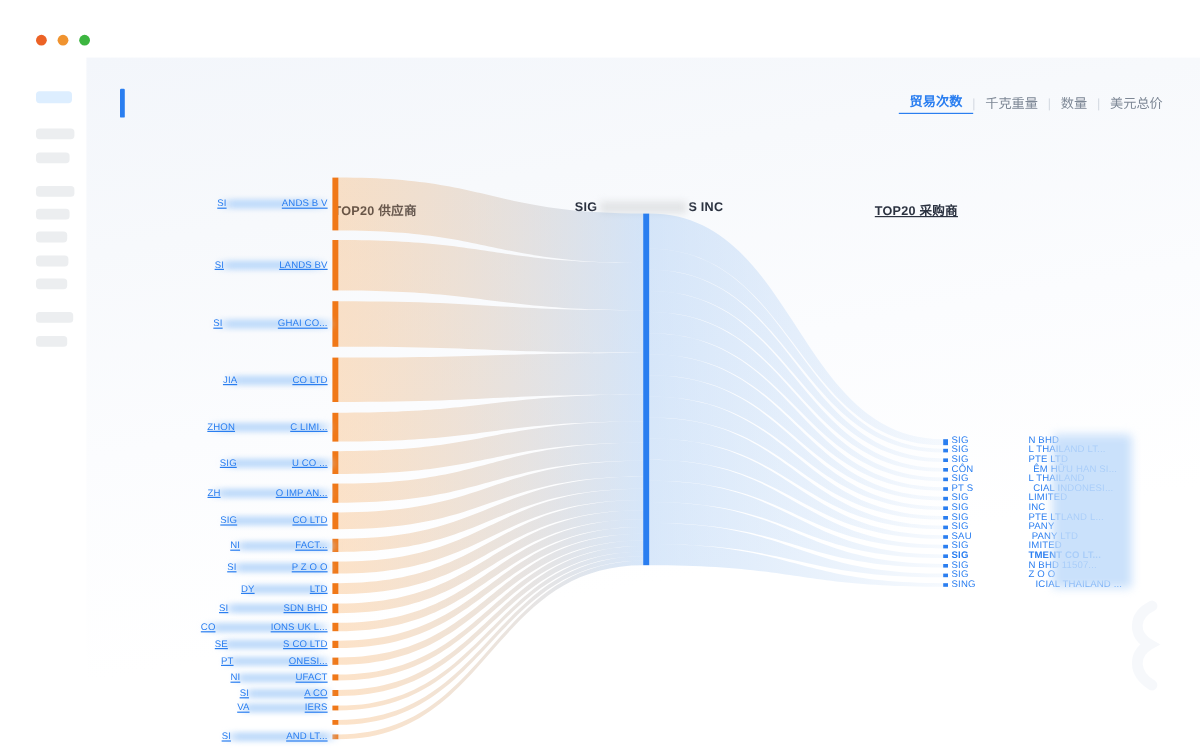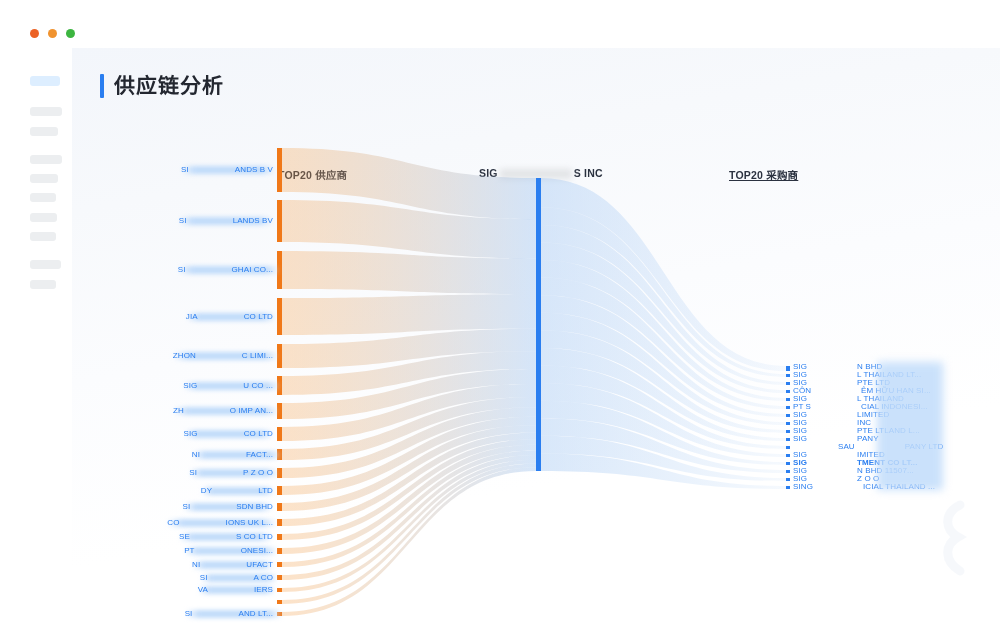--- a/index.html
+++ b/index.html
@@ -49,21 +49,21 @@
   #ch-mid{left:407px;top:119px;}
   #ch-right{left:657px;top:119px;text-decoration:underline;}
   .blurbox{display:inline-block;vertical-align:middle;background:#e2e4e6;border-radius:1px;
            filter:blur(3px);height:10px;margin:0 2px;}
 
   
   .sankey{position:absolute;left:0;top:0;width:928px;height:581px;}
 
   
   .nlabel{position:absolute;font-size:8px;color:#2a7ef0;white-space:nowrap;line-height:10px;letter-spacing:.1px;}
-  .nlabel.left{text-align:center;}
+  .nlabel.left{text-align:center;text-decoration:underline;}
   .nlabel .txt{position:relative;z-index:2;}
   .mask{position:absolute;border-radius:2px;
         background:linear-gradient(90deg,rgba(201,224,250,0),rgba(190,218,250,.95) 14%,rgba(190,218,250,.95) 86%,rgba(201,224,250,0));
         filter:blur(2.2px);z-index:1;}
 
   
   .rmask{position:absolute;left:805px;top:314px;width:66px;height:128px;
          background:rgba(193,220,250,.85);filter:blur(4px);border-radius:3px;z-index:3;pointer-events:none;}
 
   
@@ -91,23 +91,31 @@
       <div class="rail-item" style="top: 184px; width: 26px; height: 9px;"></div>
       <div class="rail-item" style="top: 212px; width: 31px; height: 9px;"></div>
       <div class="rail-item" style="top: 232px; width: 26px; height: 9px;"></div>
     </div>
 
   <div class="panel">
     <div class="panel-inner">
 
       <div class="title-wrap">
         <div class="title-bar"></div>
-        <div class="title-text">供应链分析</div>
       </div>
 
+      <div class="tabs" id="tabs">
+          <div class="tab active">贸易次数</div>
+          <div class="tab-sep"></div>
+          <div class="tab">千克重量</div>
+          <div class="tab-sep"></div>
+          <div class="tab">数量</div>
+          <div class="tab-sep"></div>
+          <div class="tab">美元总价</div>
+        </div>
 
       <div class="colhead" id="ch-left">TOP20 供应商</div>
       <div class="colhead" id="ch-mid">
         <span>SIG</span><span class="blurbox" style="width:72px;"></span><span>S INC</span>
       </div>
       <div class="colhead" id="ch-right">TOP20 采购商</div>
 
       <svg class="sankey" id="sankey" viewBox="0 0 928 581">
           <defs>
             <linearGradient id="gL" x1="0" x2="1" y1="0" y2="0">
@@ -218,21 +226,21 @@
           <div class="nlabel right" style="left: 721px; top: 314px;"><span class="txt">SIG</span><span class="txt" style="display:inline-block;width:50px;"></span><span class="txt">N BHD</span></div>
           <div class="nlabel right" style="left: 721px; top: 322px;"><span class="txt">SIG</span><span class="txt" style="display:inline-block;width:50px;"></span><span class="txt">L THAILAND LT...</span></div>
           <div class="nlabel right" style="left: 721px; top: 330px; text-align: center;"><span class="txt">SIG</span><span class="txt" style="display:inline-block;width:50px;"></span><span class="txt">PTE LTD</span></div>
           <div class="nlabel right" style="left: 721px; top: 338px;"><span class="txt">CÔN</span><span class="txt" style="display:inline-block;width:50px;"></span><span class="txt">ÊM HỮU HAN SI...</span></div>
           <div class="nlabel right" style="left: 721px; top: 346px;"><span class="txt">SIG</span><span class="txt" style="display:inline-block;width:50px;"></span><span class="txt">L THAILAND</span></div>
           <div class="nlabel right" style="left: 721px; top: 354px;"><span class="txt">PT S</span><span class="txt" style="display:inline-block;width:50px;"></span><span class="txt">CIAL INDONESI...</span></div>
           <div class="nlabel right" style="left: 721px; top: 362px;"><span class="txt">SIG</span><span class="txt" style="display:inline-block;width:50px;"></span><span class="txt">LIMITED</span></div>
           <div class="nlabel right" style="left: 721px; top: 370px;"><span class="txt">SIG</span><span class="txt" style="display:inline-block;width:50px;"></span><span class="txt">INC</span></div>
           <div class="nlabel right" style="left: 721px; top: 378px;"><span class="txt">SIG</span><span class="txt" style="display:inline-block;width:50px;"></span><span class="txt">PTE LTLAND L...</span></div>
           <div class="nlabel right" style="left: 721px; top: 386px;"><span class="txt">SIG</span><span class="txt" style="display:inline-block;width:50px;"></span><span class="txt">PANY</span></div>
-          <div class="nlabel right" style="left: 721px; top: 394px; margin-left: 45px;"><span class="txt">SAU</span><span class="txt" style="display:inline-block;width:50px;"></span><span class="txt">PANY LTD</span></div>
+          <div class="nlabel right" style="left: 721px; top: 394px;"><span class="txt">SAU</span><span class="txt" style="display:inline-block;width:50px;"></span><span class="txt">PANY LTD</span></div>
           <div class="nlabel right" style="left: 721px; top: 402px;"><span class="txt">SIG</span><span class="txt" style="display:inline-block;width:50px;"></span><span class="txt">IMITED</span></div>
           <div class="nlabel right" style="left: 721px; top: 410px; font-weight: bold;"><span class="txt">SIG</span><span class="txt" style="display:inline-block;width:50px;"></span><span class="txt">TMENT CO LT...</span></div>
           <div class="nlabel right" style="left: 721px; top: 418px;"><span class="txt">SIG</span><span class="txt" style="display:inline-block;width:50px;"></span><span class="txt">N BHD 11507...</span></div>
           <div class="nlabel right" style="left: 721px; top: 426px; text-align: right;"><span class="txt">SIG</span><span class="txt" style="display:inline-block;width:50px;"></span><span class="txt">Z O O</span></div>
           <div class="nlabel right" style="left: 721px; top: 434px;"><span class="txt">SING</span><span class="txt" style="display:inline-block;width:50px;"></span><span class="txt">ICIAL THAILAND ...</span></div>
         </div>
       <div class="rmask"></div>
 
       <svg class="wmark" viewBox="0 0 62 78">
         <path d="M30 6 C14 14 14 30 28 38 C14 46 14 62 30 72" fill="none" stroke="#eef2f8" stroke-width="9" stroke-linecap="round"></path>

